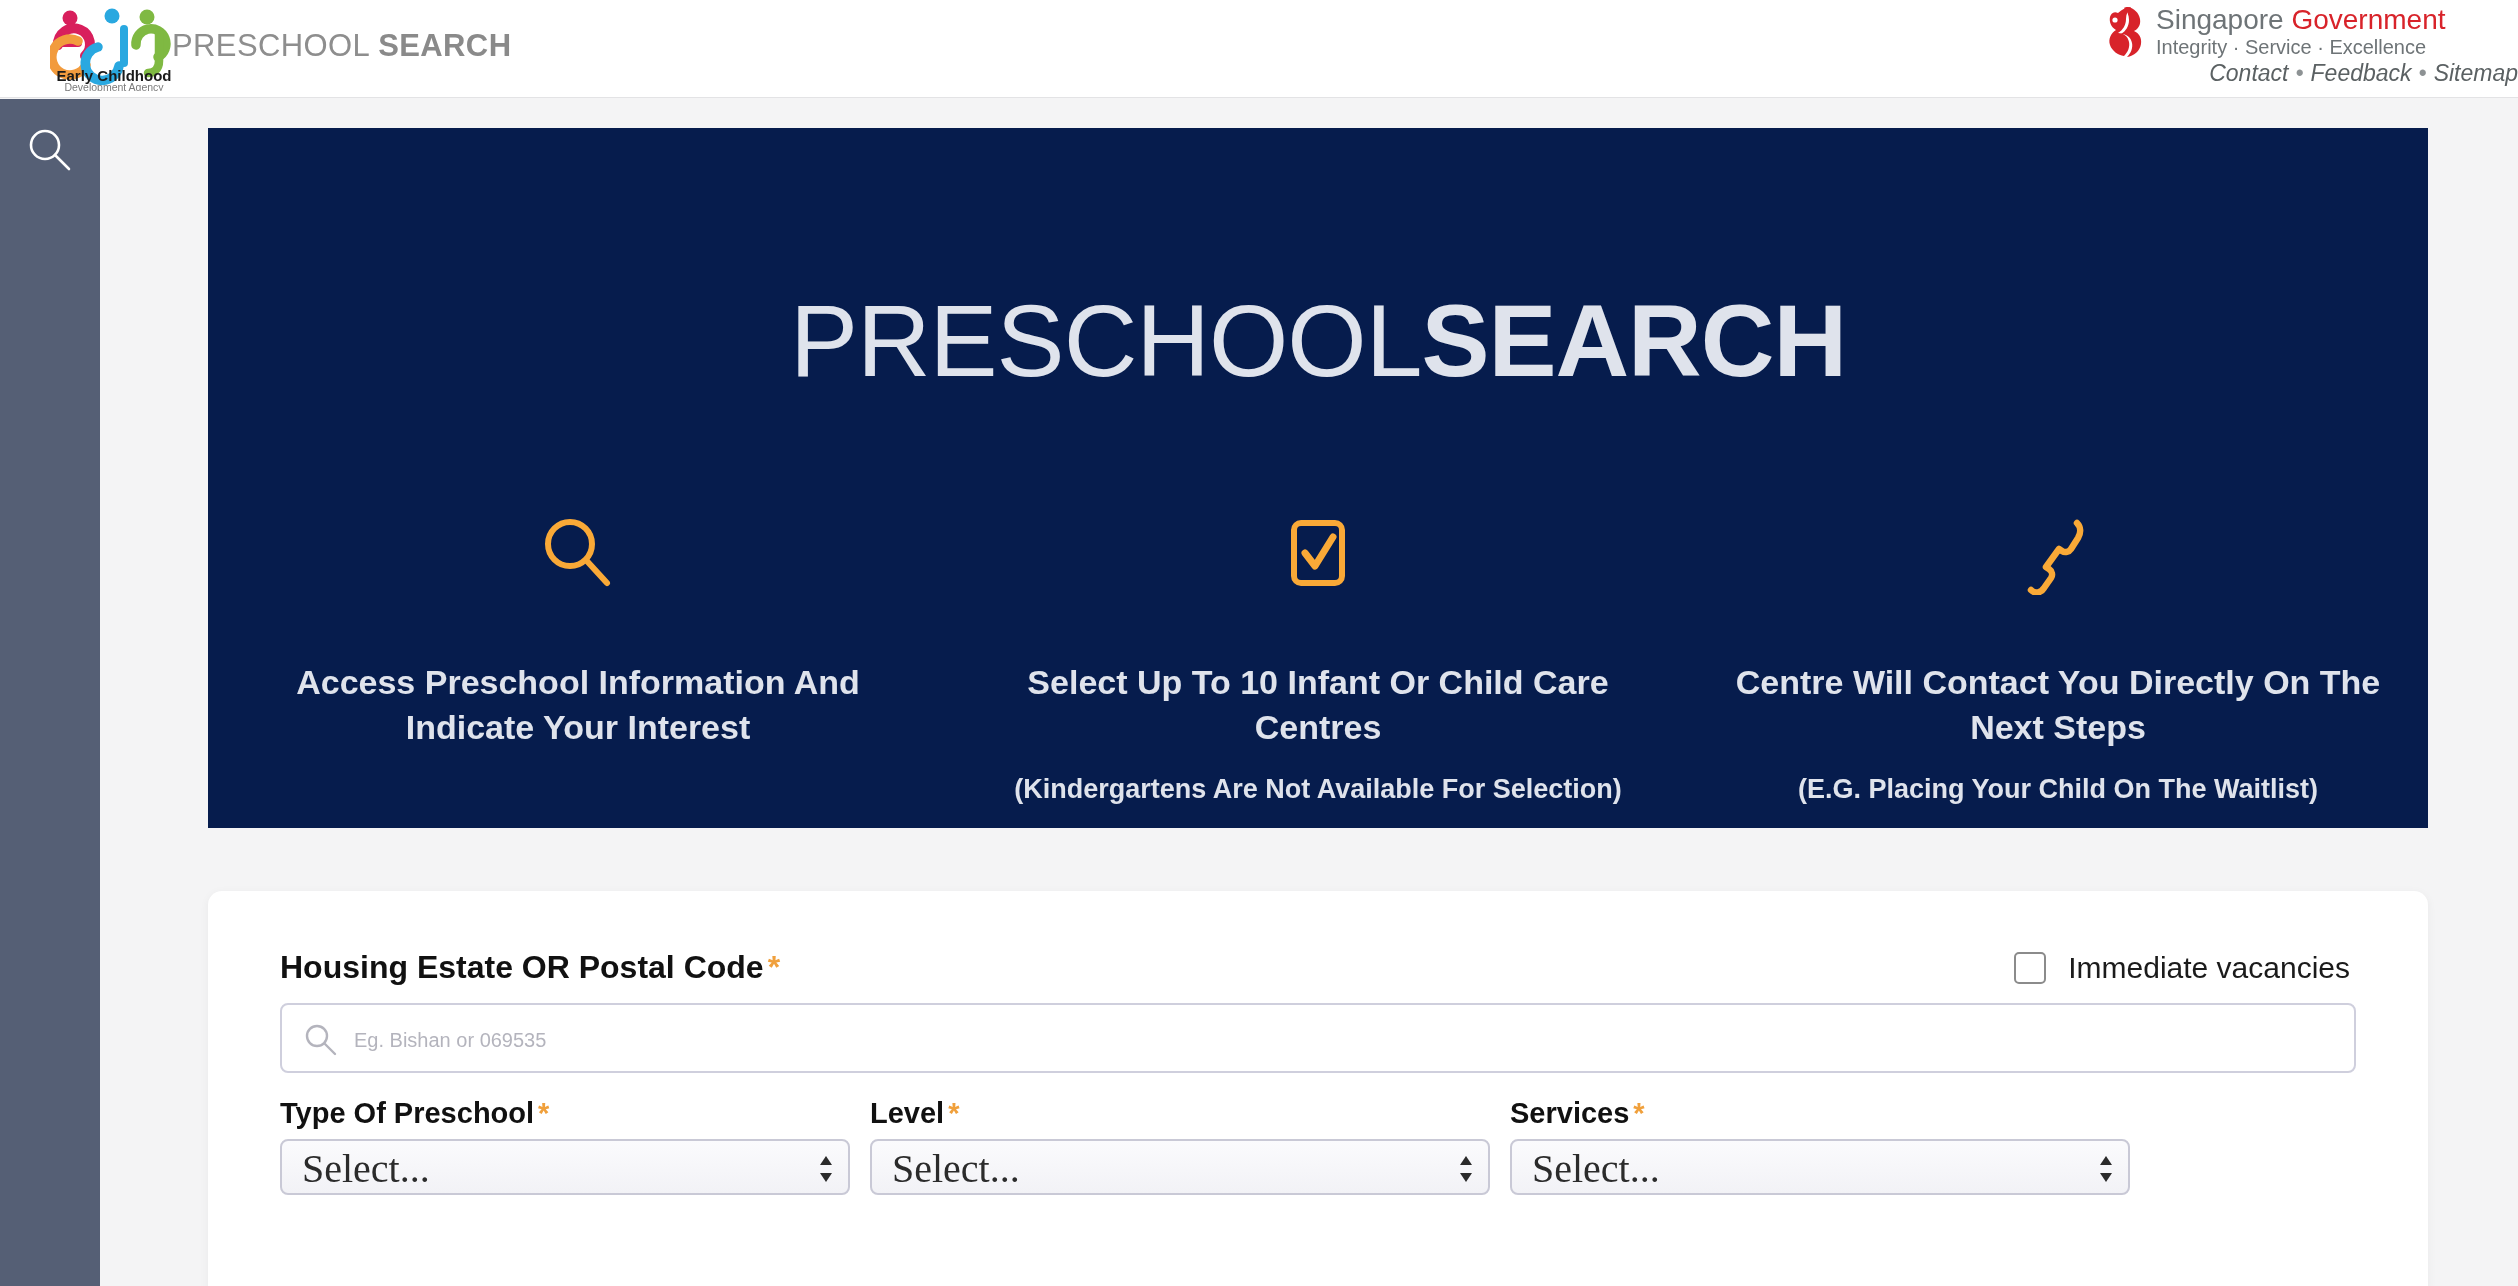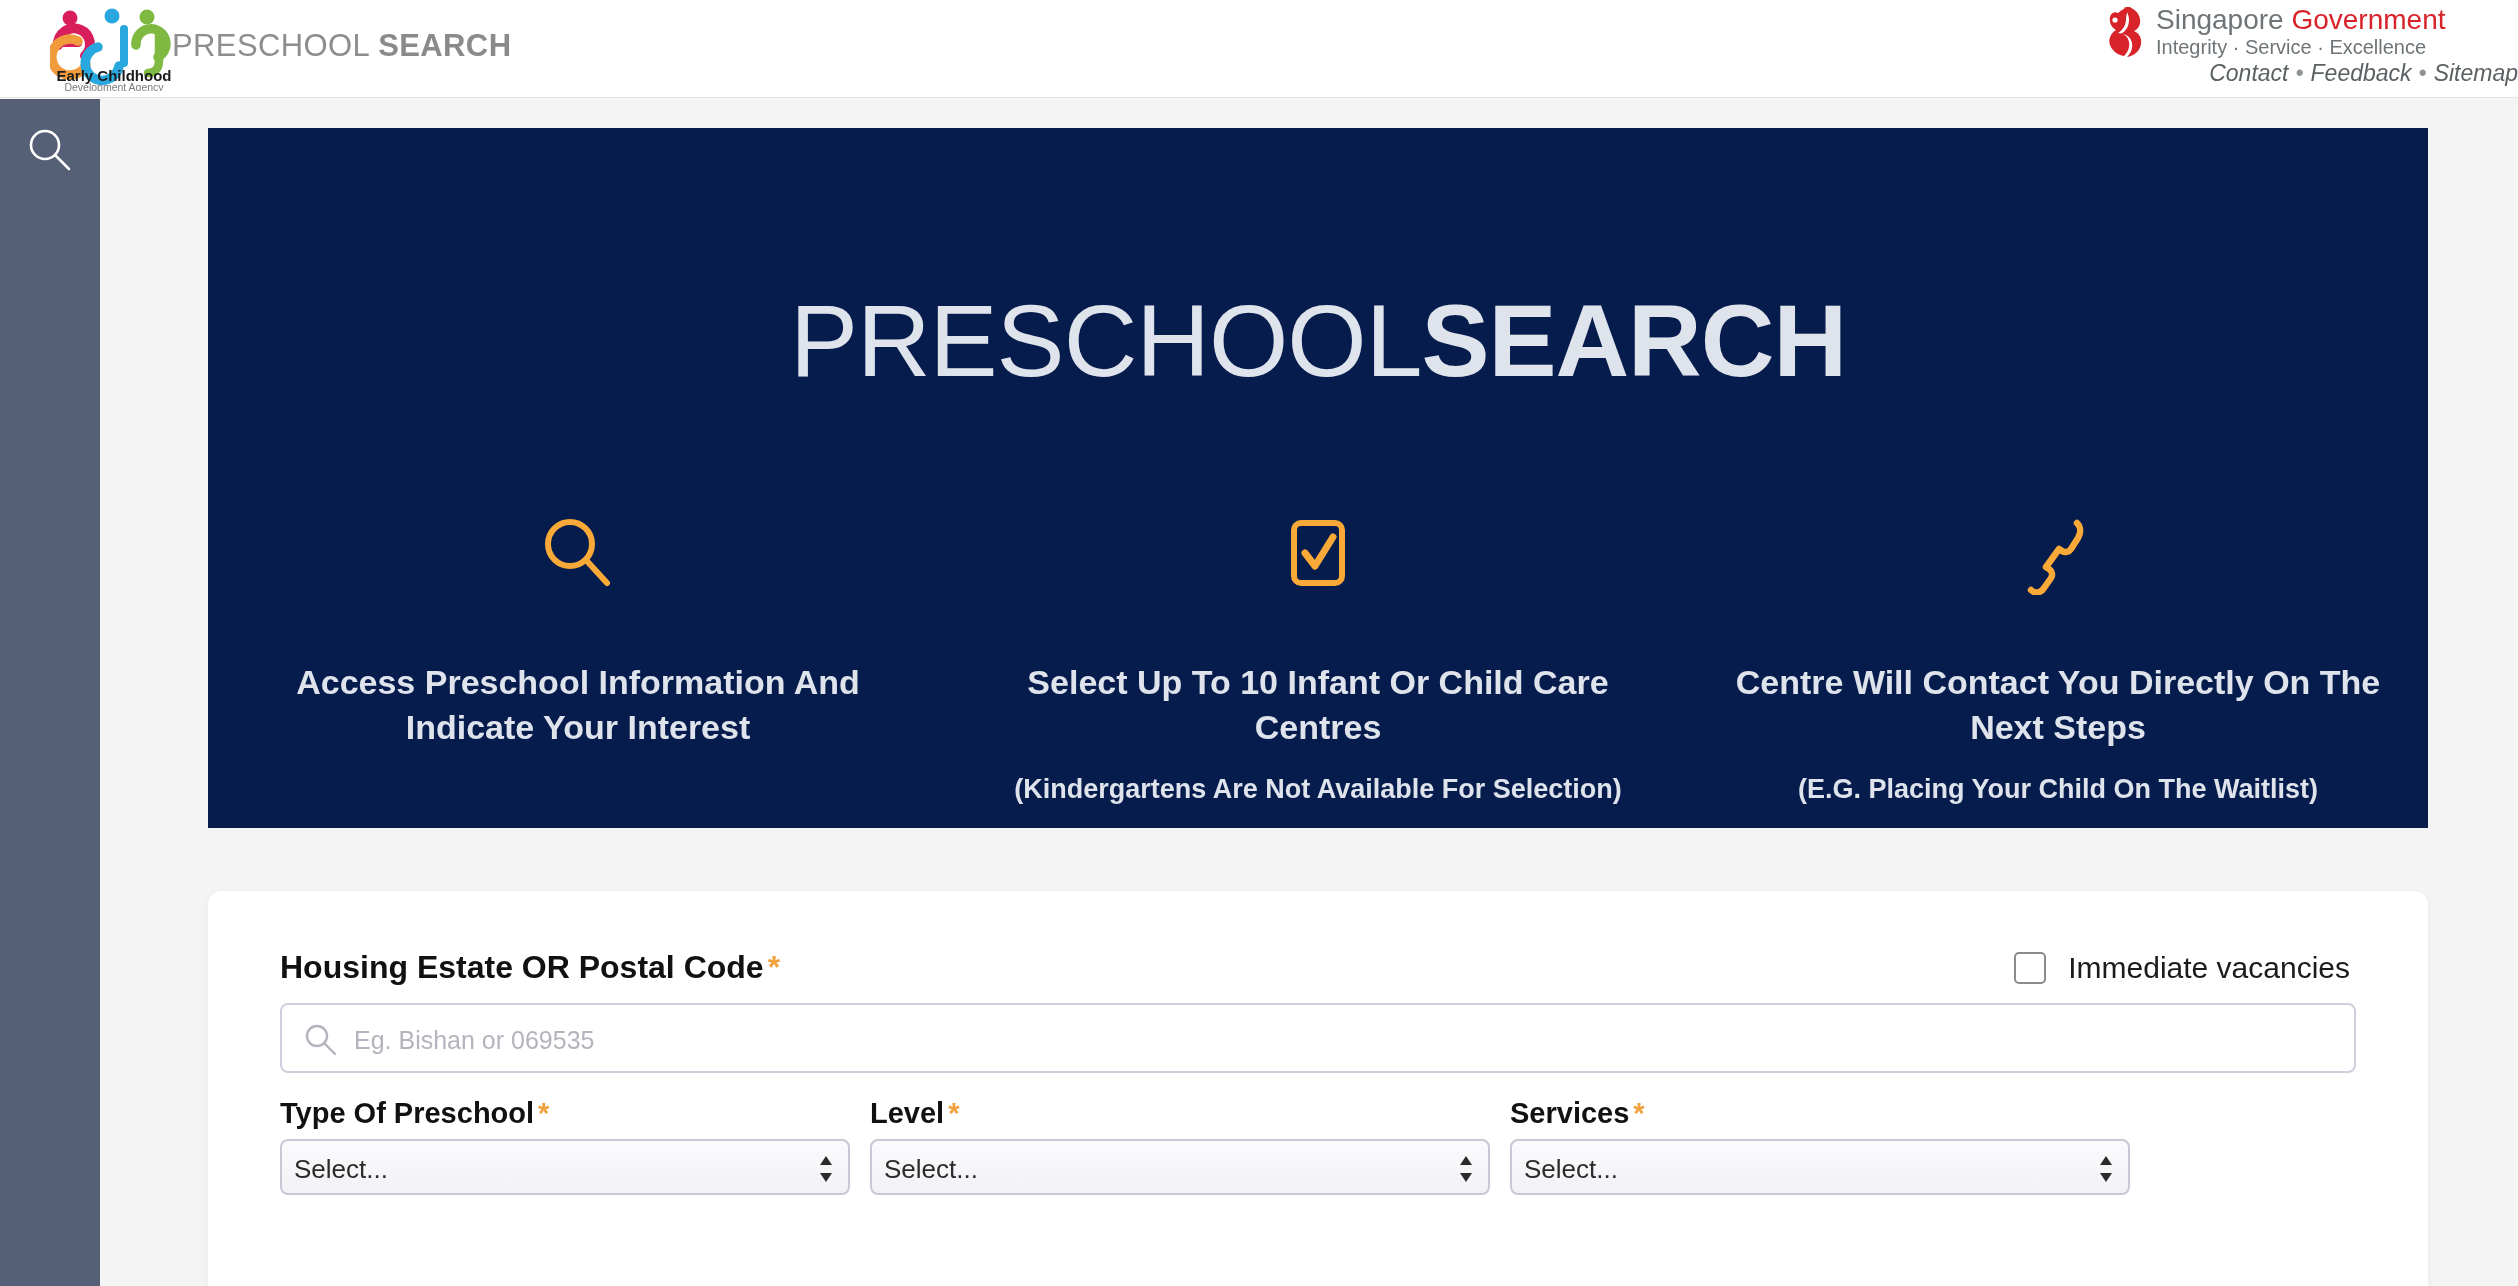--- a/index.html
+++ b/index.html
@@ -110,36 +110,36 @@
   }
   .vac-label { font-size: 30px; color: #1b1b1b; white-space: nowrap; }
 
   .search-field {
     position: relative; margin-top: 17px;
     height: 70px; border: 2px solid #cfcfdd; border-radius: 8px; background: #fff;
   }
   .search-glass { position: absolute; left: 22px; top: 18px; width: 34px; height: 34px; }
   .search-ph {
     position: absolute; left: 72px; top: 0; height: 70px; line-height: 70px;
-    font-size: 25px; color: #b4b4bd;
+    font-size: 20px; color: #b4b4bd;
   }
 
   .selects { display: flex; margin-top: 24px; gap: 20px; }
   .sel-col { width: 570px; }
   .sel-col.wide { width: 620px; }
   .sel-label { font-size: 29px; font-weight: 700; color: #111; white-space: nowrap; }
   .sel-box {
     position: relative; margin-top: 9px; height: 56px;
     border: 2px solid #c9c9d6; border-radius: 8px;
     background: linear-gradient(#fbfbfd, #f2f2f6);
     cursor: pointer;
   }
   .sel-text {
-    position: absolute; left: 12px; top: 0; height: 56px; line-height: 56px;
-    font-size: 26px; color: #2b2b2b;
+    position: absolute; left: 20px; top: 0; height: 56px; line-height: 56px;
+    font-size: 40px; color: #2b2b2b; font-family: Liberation Serif, serif;
   }
   .sel-arrows { position: absolute; right: 14px; top: 12px; width: 16px; height: 32px; }
 </style>
 </head>
 <body>
 
 <div class="topbar">
 
   <div class="brand-area">
     <svg class="ecda-logo" viewBox="0 0 128 88">

